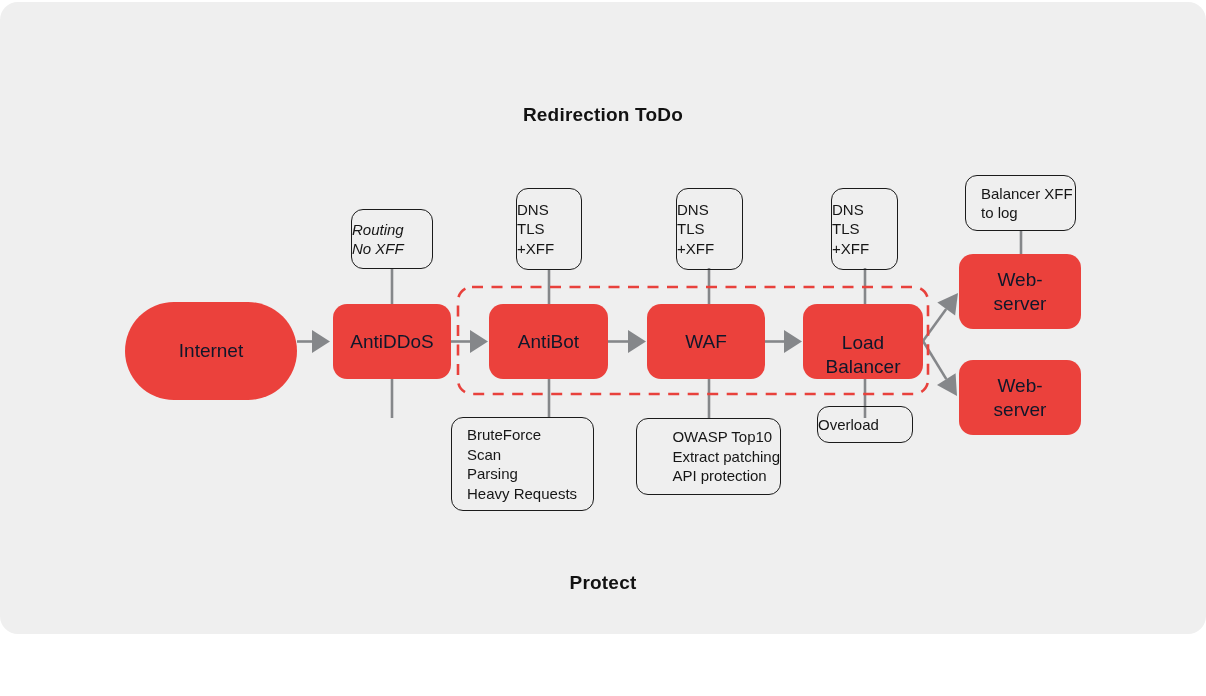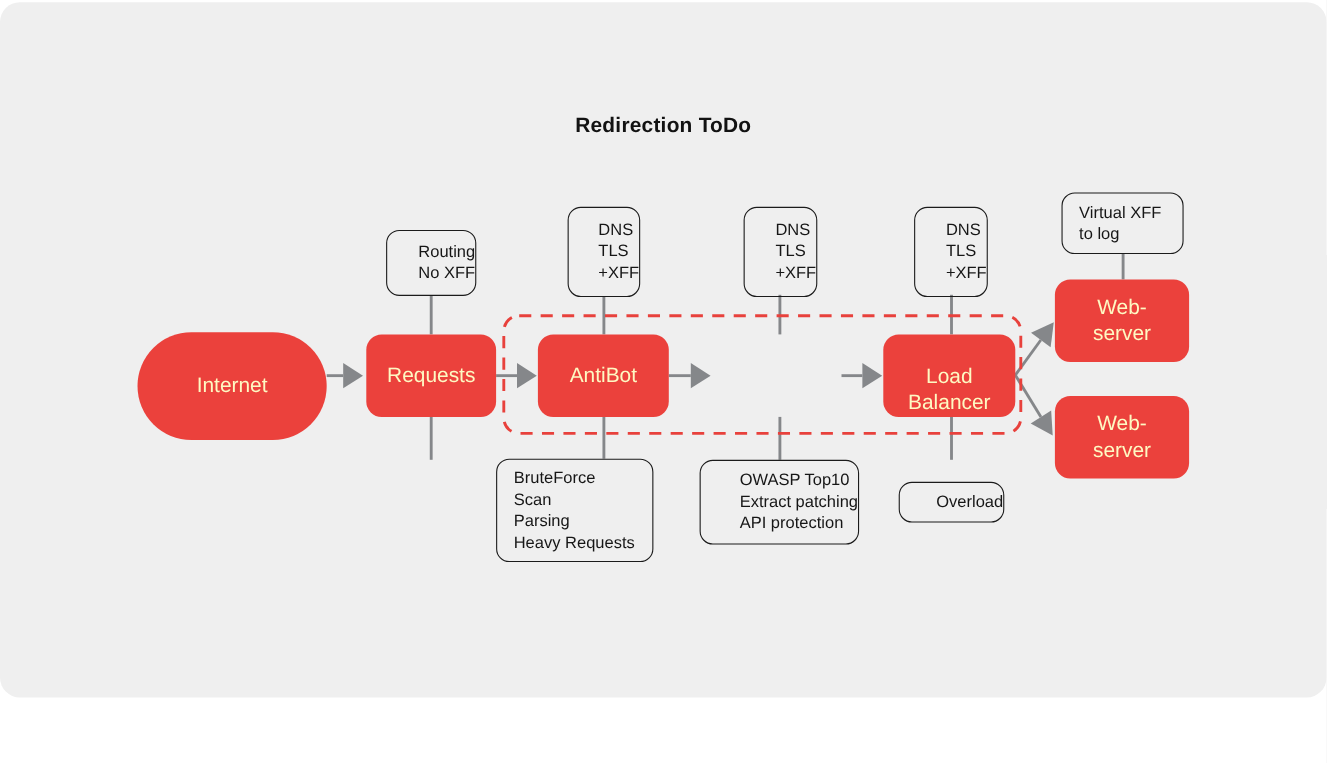--- a/index.html
+++ b/index.html
@@ -13,32 +13,32 @@
     background:#EFEFEF;border-radius:18px;overflow:hidden;
   }
   .layer{position:absolute;left:0;top:0;width:1206px;height:696px;}
   .title, .footer{
     position:absolute;left:0;width:1206px;text-align:center;
     font-size:19px;font-weight:700;color:#121212;letter-spacing:.2px;
   }
   .title{top:102px;}
   .footer{top:570px;}
   .node{
-    position:absolute;background:#EB413C;color:#fef9c3;
+    position:absolute;background:#EB413C;color:#0f172a;
     display:flex;align-items:center;justify-content:center;text-align:center;
     font-size:19px;line-height:24px;border-radius:14px;box-sizing:border-box;
   }
   .node--internet{border-radius:49px;}
   .node .label{display:inline-block;}
   .node--ws .label{max-width:72px;}
   .node--lb .label{max-width:92px;margin-top:27px;}
   .note{
     position:absolute;border:1.5px solid #1B1B1B;border-radius:12px;
     box-sizing:border-box;background:transparent;color:#161616;
-    display:flex;align-items:center;justify-content:flex-end;
+    display:flex;align-items:center;justify-content:flex-start;
     font-size:15px;line-height:19.5px;
   }
   .note .lines{text-align:left;}
   .note--left{justify-content:flex-start;padding-left:15px;}
   .note--center-text .lines{text-align:center;}
   svg{display:block;}
 </style>
 </head>
 <body>
 
@@ -76,41 +76,44 @@
       <polygon points="957,394 937,383 955.6,371.2"></polygon>
     </g>
     <rect x="458" y="285" width="470" height="107" rx="14" fill="none" stroke="#E8413C" stroke-width="2.6" stroke-dasharray="11 8.5"></rect>
   </svg>
 
   <div class="node node--internet" style="left:125px;top:300px;width:172px;height:98px;">
     <span class="label">Internet</span>
   </div>
 
   <div class="node" style="left:333px;top:302px;width:118px;height:75px;">
-    <span class="label">Requests</span>
+    <span class="label">AntiDDoS</span>
   </div>
 
   <div class="node" style="left:489px;top:302px;width:119px;height:75px;">
     <span class="label">AntiBot</span>
   </div>
 
+  <div class="node" style="left:647px;top:302px;width:118px;height:75px;">
+    <span class="label">WAF</span>
+  </div>
 
   <div class="node node--lb" style="left:803px;top:302px;width:120px;height:75px;">
     <span class="label">Load Balancer</span>
   </div>
 
   <div class="node node--ws" style="left:959px;top:252px;width:122px;height:75px;">
     <span class="label">Web-server</span>
   </div>
 
   <div class="node node--ws" style="left:959px;top:358px;width:122px;height:75px;">
     <span class="label">Web-server</span>
   </div>
 
-  <div class="note" style="left:351px;top:207px;width:82px;height:60px;">
+  <div class="note" style="left:351px;top:207px;width:82px;height:60px;font-style:italic;">
     <div class="lines">
       <div>Routing</div>
       <div>No XFF</div>
     </div>
   </div>
 
   <div class="note" style="left:516px;top:186px;width:66px;height:82px;">
     <div class="lines">
       <div>DNS</div>
       <div>TLS</div>
@@ -129,21 +132,21 @@
   <div class="note" style="left:831px;top:186px;width:67px;height:82px;">
     <div class="lines">
       <div>DNS</div>
       <div>TLS</div>
       <div>+XFF</div>
     </div>
   </div>
 
   <div class="note note--left" style="left:965px;top:173px;width:111px;height:56px;">
     <div class="lines">
-      <div>Virtual XFF</div>
+      <div>Balancer XFF</div>
       <div>to log</div>
     </div>
   </div>
 
 
   <div class="note note--left" style="left:451px;top:415px;width:143px;height:94px;">
     <div class="lines">
       <div>BruteForce</div>
       <div>Scan</div>
       <div>Parsing</div>
@@ -152,20 +155,21 @@
   </div>
 
   <div class="note note--left" style="left:636px;top:416px;width:145px;height:77px;justify-content:flex-end;">
     <div class="lines">
       <div>OWASP Top10</div>
       <div>Extract patching</div>
       <div>API protection</div>
     </div>
   </div>
 
-  <div class="note note--center-text" style="left:817px;top:436px;width:96px;height:37px;">
+  <div class="note note--center-text" style="left:817px;top:404px;width:96px;height:37px;">
     <div class="lines">
       <div>Overload</div>
     </div>
   </div>
 
+  <div class="footer">Protect</div>
 
 </div>
 
 </body></html>

